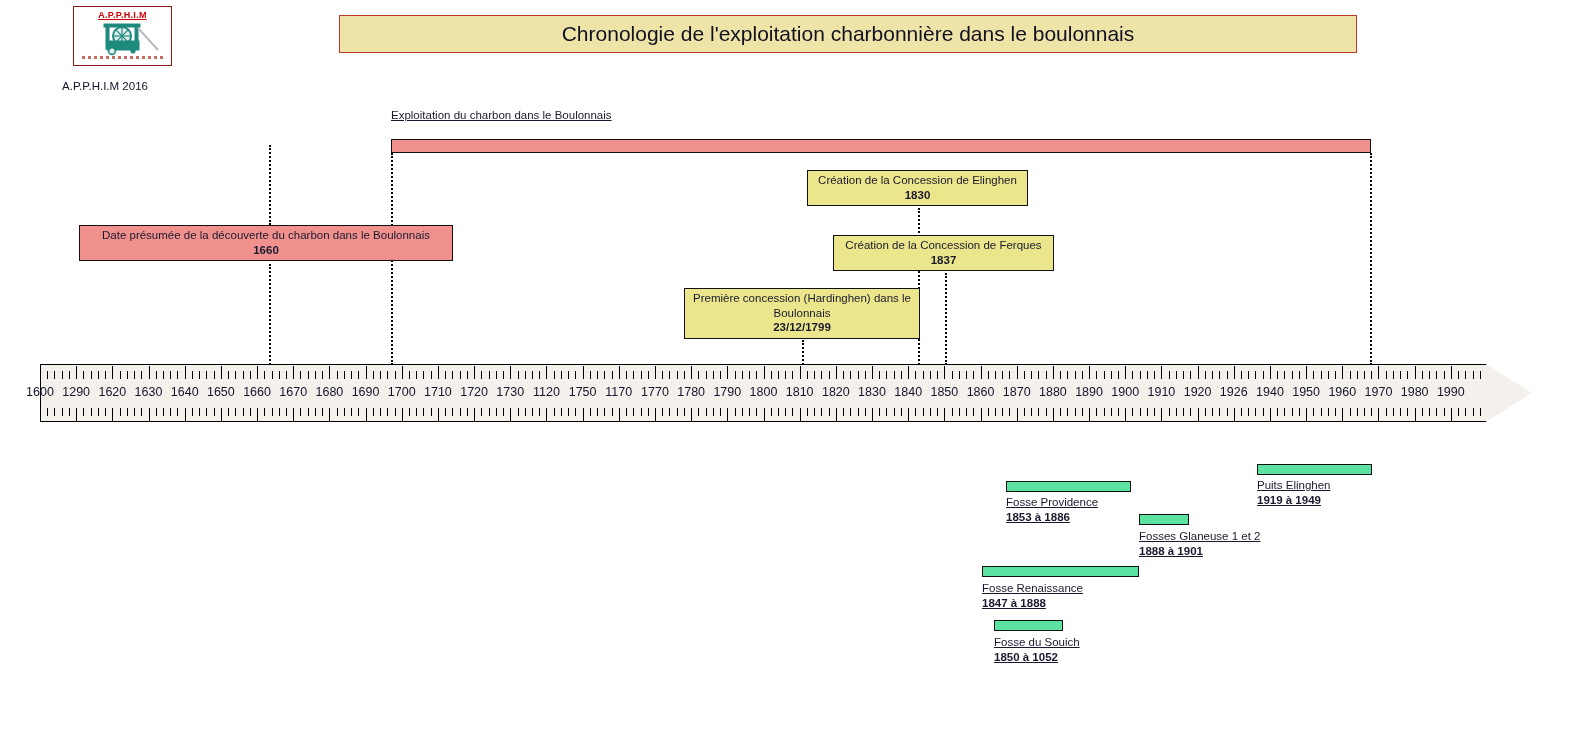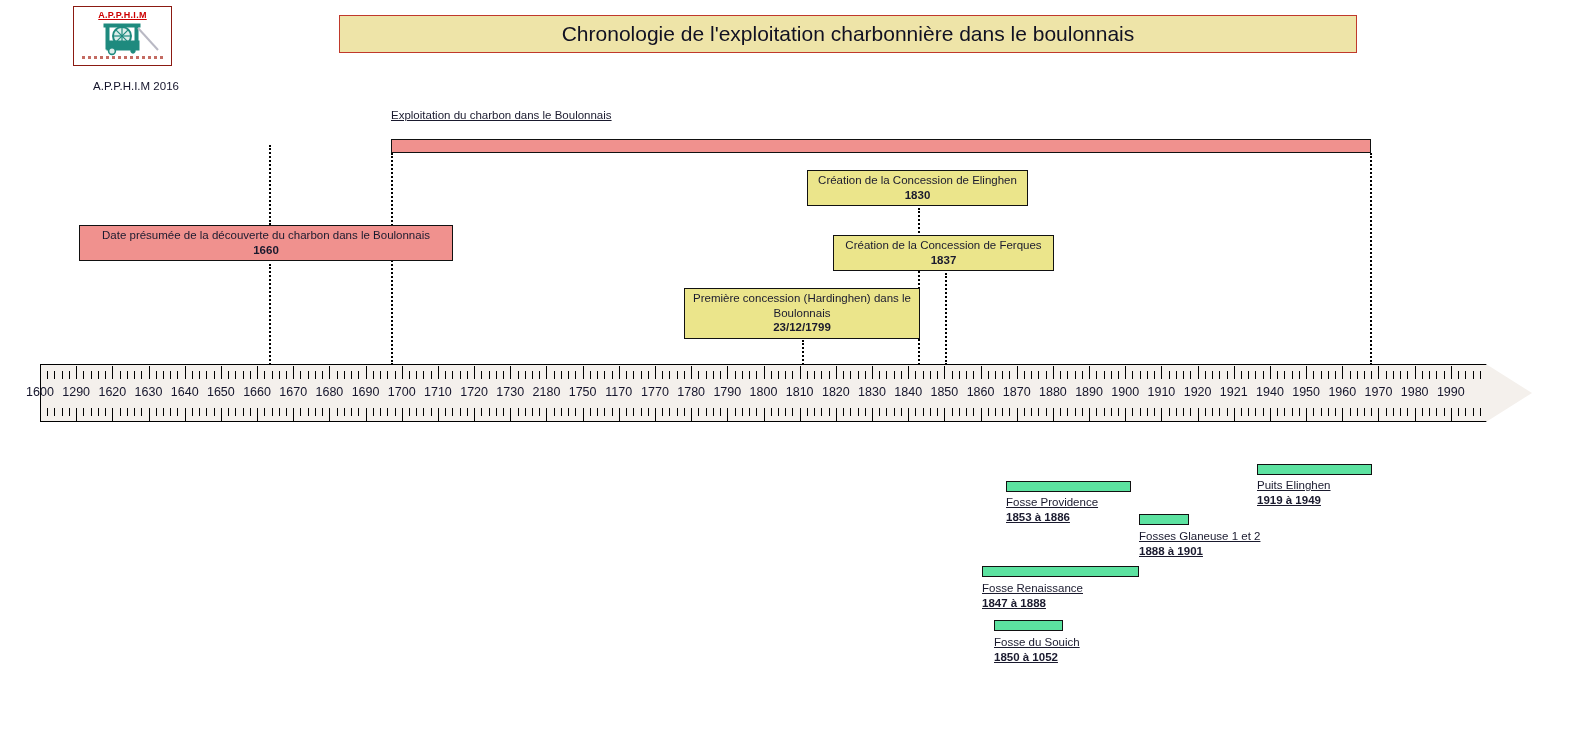--- a/index.html
+++ b/index.html
@@ -7,21 +7,21 @@
        font-family:"Liberation Sans","DejaVu Sans",sans-serif;color:#1a1a2e;}
   .abs{position:absolute;}
 
   
   #logo-box{left:73px;top:6px;width:99px;height:60px;border:1px solid #8B1A12;
             background:#ffffff;box-sizing:border-box;overflow:hidden;}
   #logo-title{position:absolute;left:0;right:0;top:3px;text-align:center;
               font-size:9px;font-weight:bold;color:#CC0000;letter-spacing:.3px;
               text-decoration:underline;}
   #logo-art{position:absolute;left:0;right:0;top:15px;height:34px;}
-  #logo-caption{left:76px;top:80px;width:120px;text-align:center;font-size:11.5px;color:#14142b;}
+  #logo-caption{left:45px;top:80px;width:120px;text-align:center;font-size:11.5px;color:#14142b;}
   #logo-rule{position:absolute;left:8px;right:8px;bottom:6px;height:3px;
              background:repeating-linear-gradient(90deg,#b03a2e 0 3px,transparent 3px 6px);opacity:.75;}
 
   
   #title-banner{left:339px;top:15px;width:1018px;height:38px;background:#EEE4A8;
        border:1px solid #C0392B;box-sizing:border-box;display:flex;align-items:center;
        justify-content:center;}
   #title-text{font-size:21px;color:#111122;white-space:nowrap;}
 
   
@@ -543,40 +543,40 @@
       <div class="yearlbl" style="left: 144.7px;">1640</div>
       <div class="yearlbl" style="left: 180.875px;">1650</div>
       <div class="yearlbl" style="left: 217.05px;">1660</div>
       <div class="yearlbl" style="left: 253.225px;">1670</div>
       <div class="yearlbl" style="left: 289.4px;">1680</div>
       <div class="yearlbl" style="left: 325.575px;">1690</div>
       <div class="yearlbl" style="left: 361.75px;">1700</div>
       <div class="yearlbl" style="left: 397.925px;">1710</div>
       <div class="yearlbl" style="left: 434.1px;">1720</div>
       <div class="yearlbl" style="left: 470.275px;">1730</div>
-      <div class="yearlbl" style="left: 506.45px;">2180</div>
+      <div class="yearlbl" style="left: 506.45px;">1120</div>
       <div class="yearlbl" style="left: 542.625px;">1750</div>
       <div class="yearlbl" style="left: 578.8px;">1170</div>
       <div class="yearlbl" style="left: 614.975px;">1770</div>
       <div class="yearlbl" style="left: 651.15px;">1780</div>
       <div class="yearlbl" style="left: 687.325px;">1790</div>
       <div class="yearlbl" style="left: 723.5px;">1800</div>
       <div class="yearlbl" style="left: 759.675px;">1810</div>
       <div class="yearlbl" style="left: 795.85px;">1820</div>
       <div class="yearlbl" style="left: 832.025px;">1830</div>
       <div class="yearlbl" style="left: 868.2px;">1840</div>
       <div class="yearlbl" style="left: 904.375px;">1850</div>
       <div class="yearlbl" style="left: 940.55px;">1860</div>
       <div class="yearlbl" style="left: 976.725px;">1870</div>
       <div class="yearlbl" style="left: 1012.9px;">1880</div>
       <div class="yearlbl" style="left: 1049.08px;">1890</div>
       <div class="yearlbl" style="left: 1085.25px;">1900</div>
       <div class="yearlbl" style="left: 1121.42px;">1910</div>
       <div class="yearlbl" style="left: 1157.6px;">1920</div>
-      <div class="yearlbl" style="left: 1193.78px;">1921</div>
+      <div class="yearlbl" style="left: 1193.78px;">1926</div>
       <div class="yearlbl" style="left: 1229.95px;">1940</div>
       <div class="yearlbl" style="left: 1266.12px;">1950</div>
       <div class="yearlbl" style="left: 1302.3px;">1960</div>
       <div class="yearlbl" style="left: 1338.47px;">1970</div>
       <div class="yearlbl" style="left: 1374.65px;">1980</div>
       <div class="yearlbl" style="left: 1410.83px;">1990</div>
     </div>
 </div>
 
 <div class="abs bar green" id="mine-bar-0" style="left:1006px;top:481px;width:125px;"></div>

